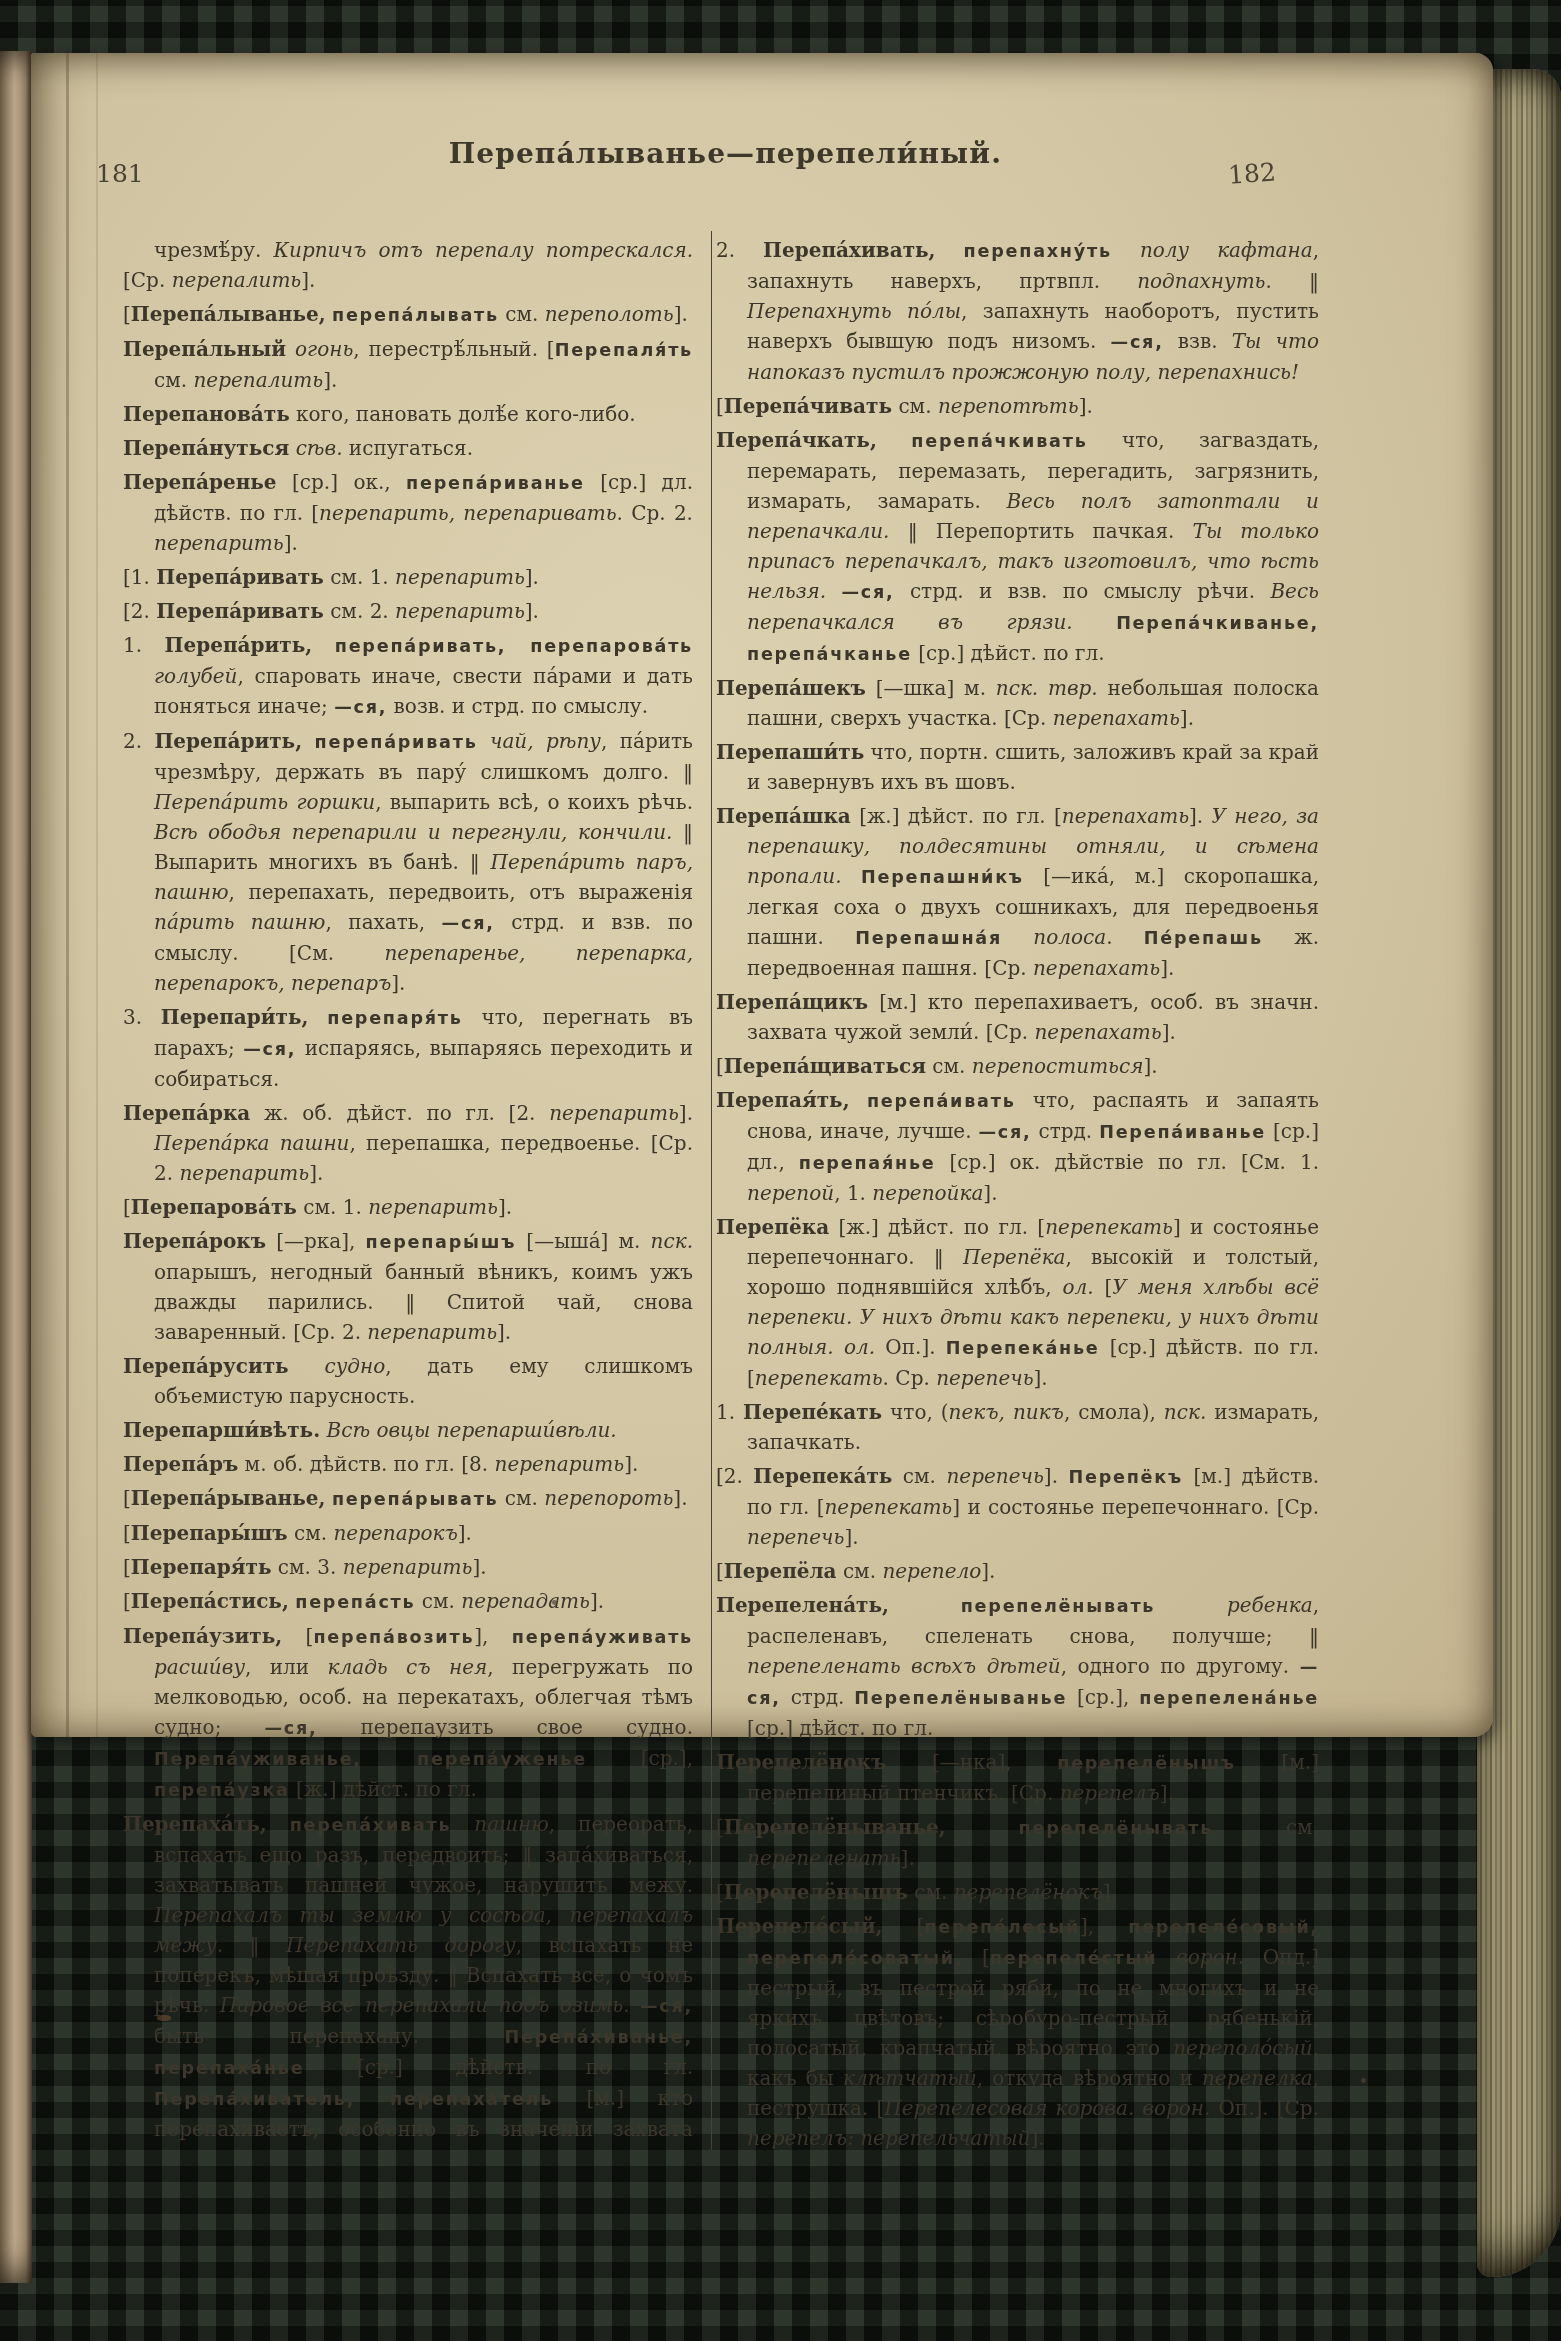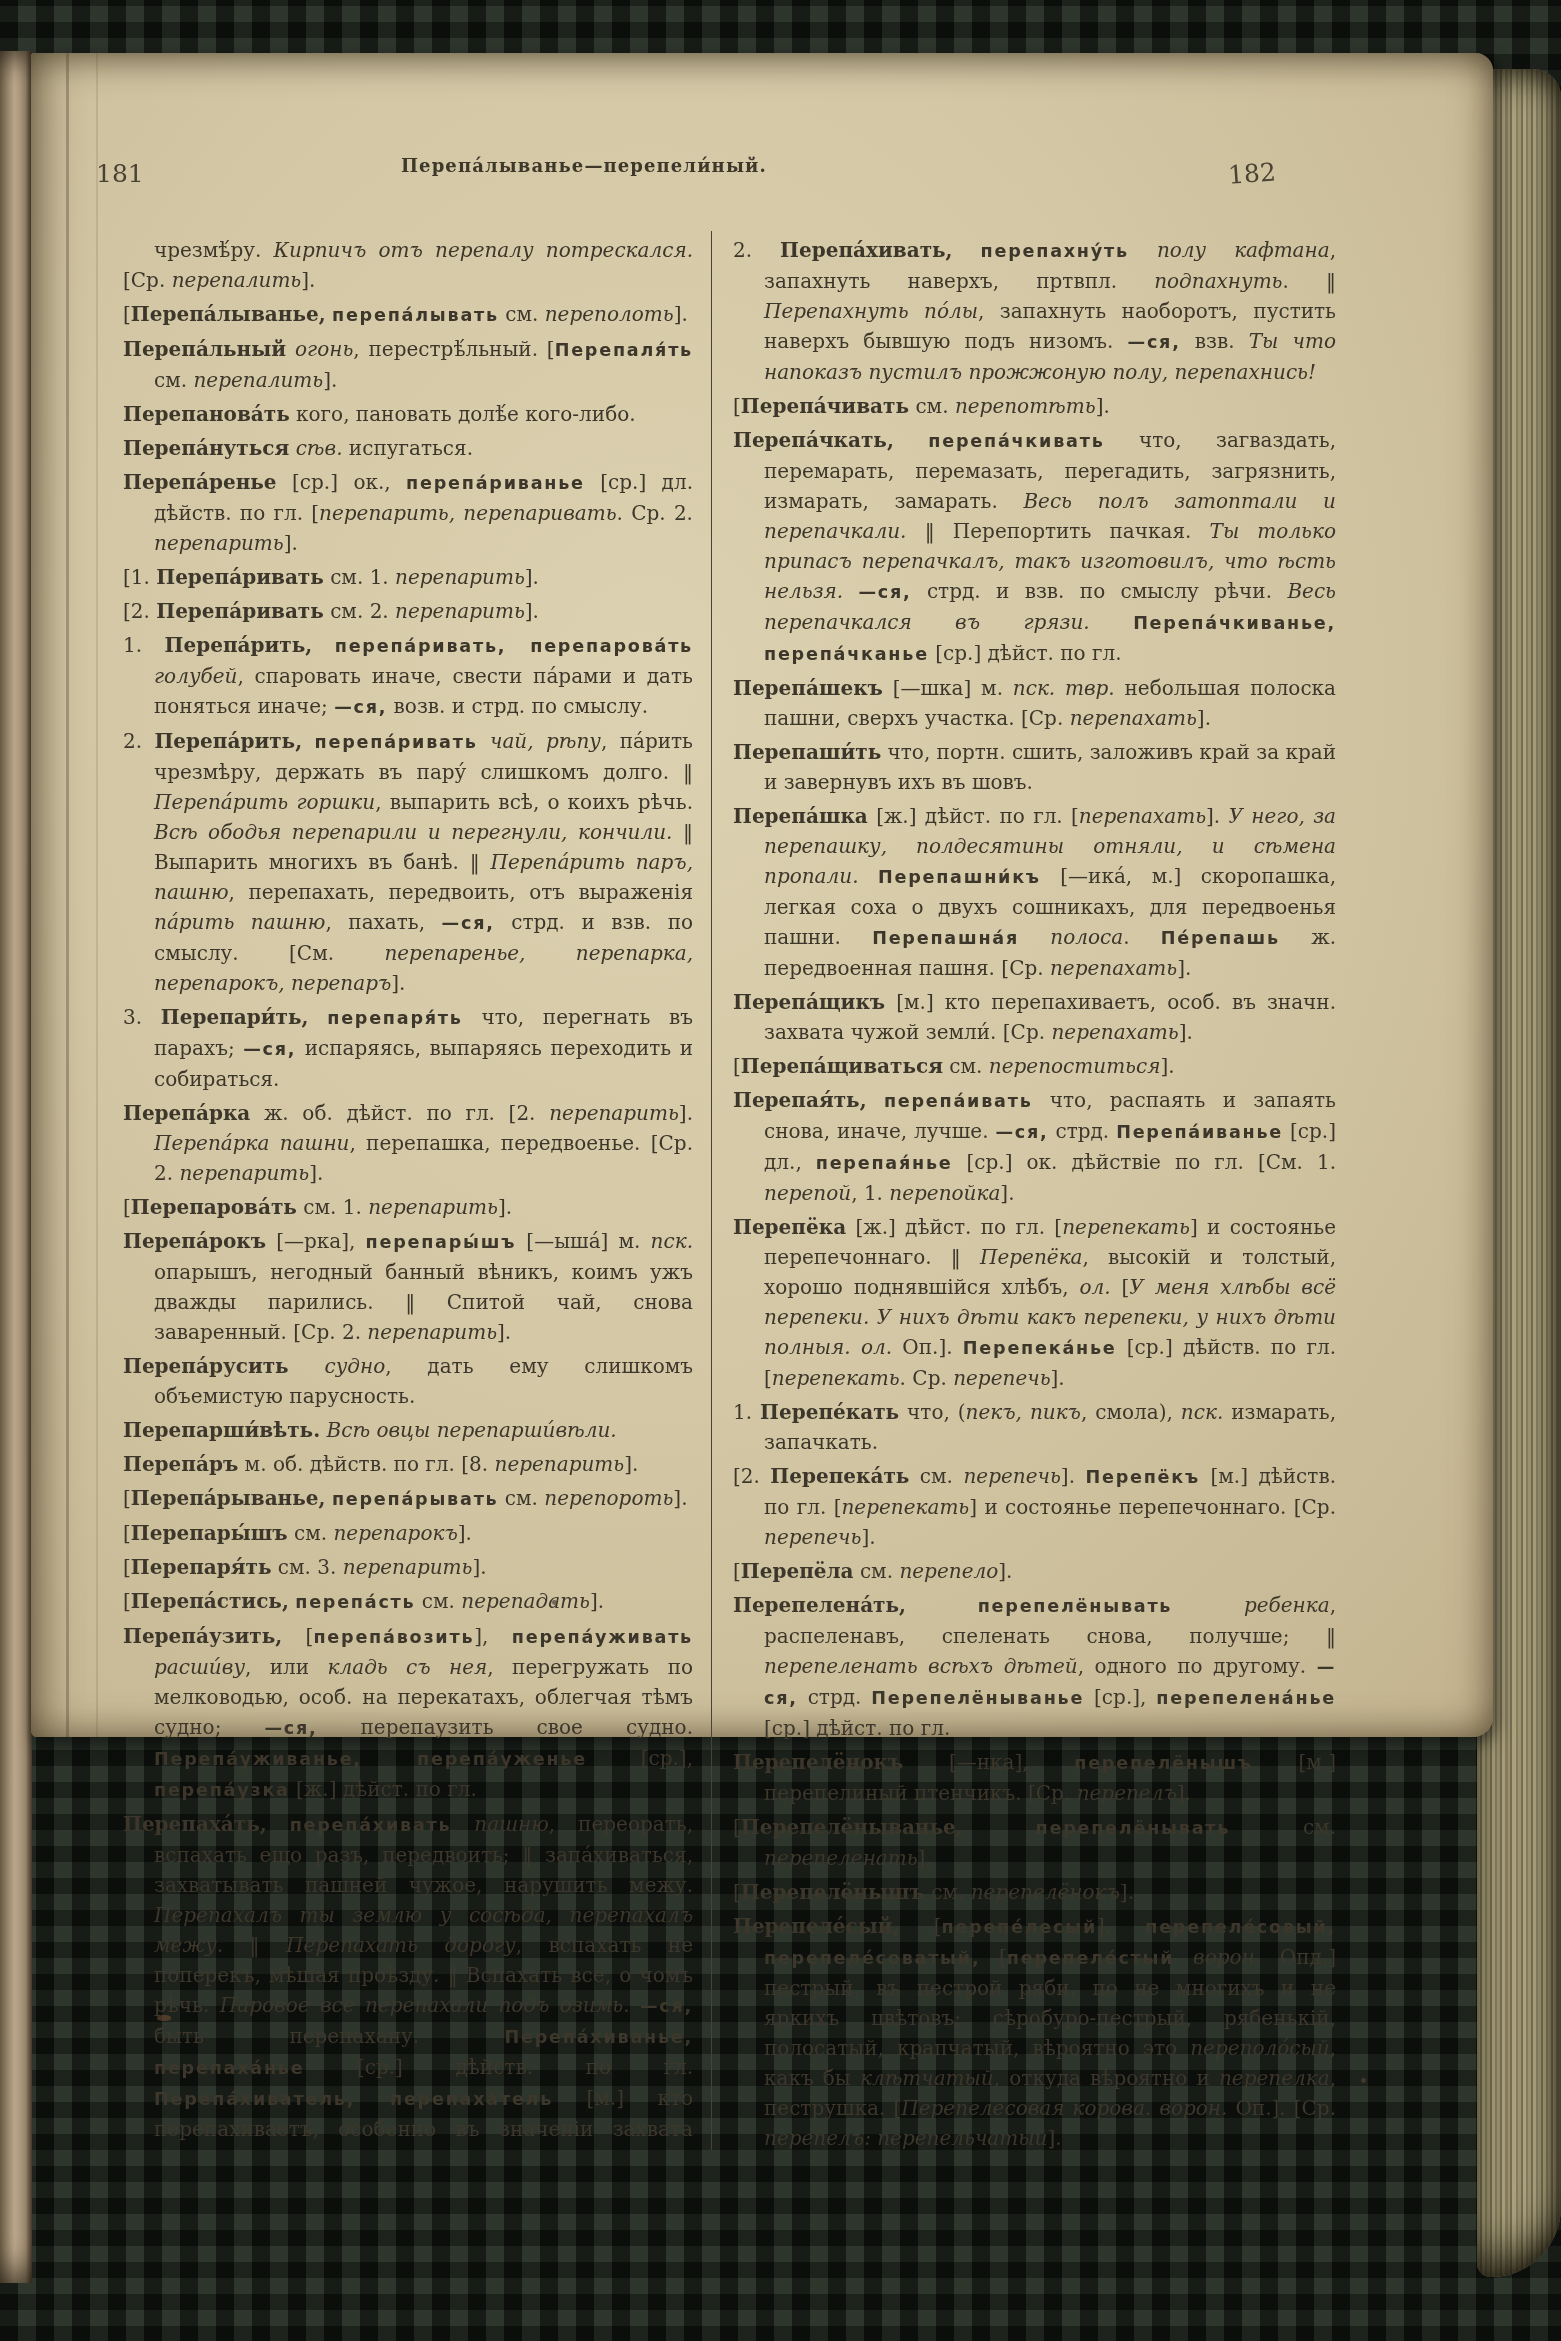--- a/index.html
+++ b/index.html
@@ -25,25 +25,25 @@
                 inset -26px 0 40px -21.4px rgba(95,78,52,.5),
                 inset 0 -20.4px 35px -13.4px rgba(85,70,45,.45),
                 3.2px 5.4px 16px rgba(0,0,0,.5);}
   .crease{position:absolute;top:0;height:100%;}
   .crease.c1{left:35px;width:2.7px;background:rgba(80,62,45,.35);filter:blur(0.5px);}
   .crease.c2{left:65px;width:1.6px;background:rgba(80,62,45,.14);filter:blur(0.5px);}
   .pagenum{position:absolute;top:106px;font-size:25px;color:#49born;}
   .pagenum{color:#4a4334;}
   .pagenum.pn-left{left:65px;}
   .pagenum.pn-right{left:1197px;transform:rotate(-4deg);}
-  .running-head{position:absolute;top:102px;left:370px;width:601px;text-align:left;
-    font-weight:bold;font-size:18px;letter-spacing:1.1px;color:#3e382b;}
+  .running-head{position:absolute;top:84px;left:370px;width:601px;text-align:right;
+    font-weight:bold;font-size:28px;letter-spacing:1.1px;color:#3e382b;}
   .cols{position:absolute;left:88px;top:178px;width:1249px;display:flex;align-items:flex-start;max-height:1919px;overflow:hidden;}
   .col{width:578px;font-size:20px;line-height:30px;text-align:justify;color:#3d372b;}
-  .col.right-col{width:611px;margin-left:14px;border-left:1.6px solid #4a4334;padding-left:17px;}
+  .col.right-col{width:611px;margin-left:14px;border-left:1.6px solid #4a4334;padding-left:0;}
   .entry{margin:4px;padding-left:31px;text-indent:-31px;}
   .entry.cont{padding-left:0;text-indent:31px;}
   .bd{font-weight:bold;}
   .it{font-style:italic;}
   .sp{font-family:"DejaVu Sans",sans-serif;font-weight:bold;font-size:0.88em;letter-spacing:0.10em;}
   .speck{position:absolute;border-radius:50%;background:#4a4030;z-index:3;}
   .speck.s1{left:552px;top:1600px;width:4.8px;height:4.8px;opacity:.7;}
   .speck.s2{left:1361px;top:2078px;width:5.4px;height:4.8px;opacity:.8;}
   .speck.s3{left:157px;top:2015px;width:14px;height:6.4px;border-radius:40%;background:#8a5e3c;opacity:.45;}
 </style>

